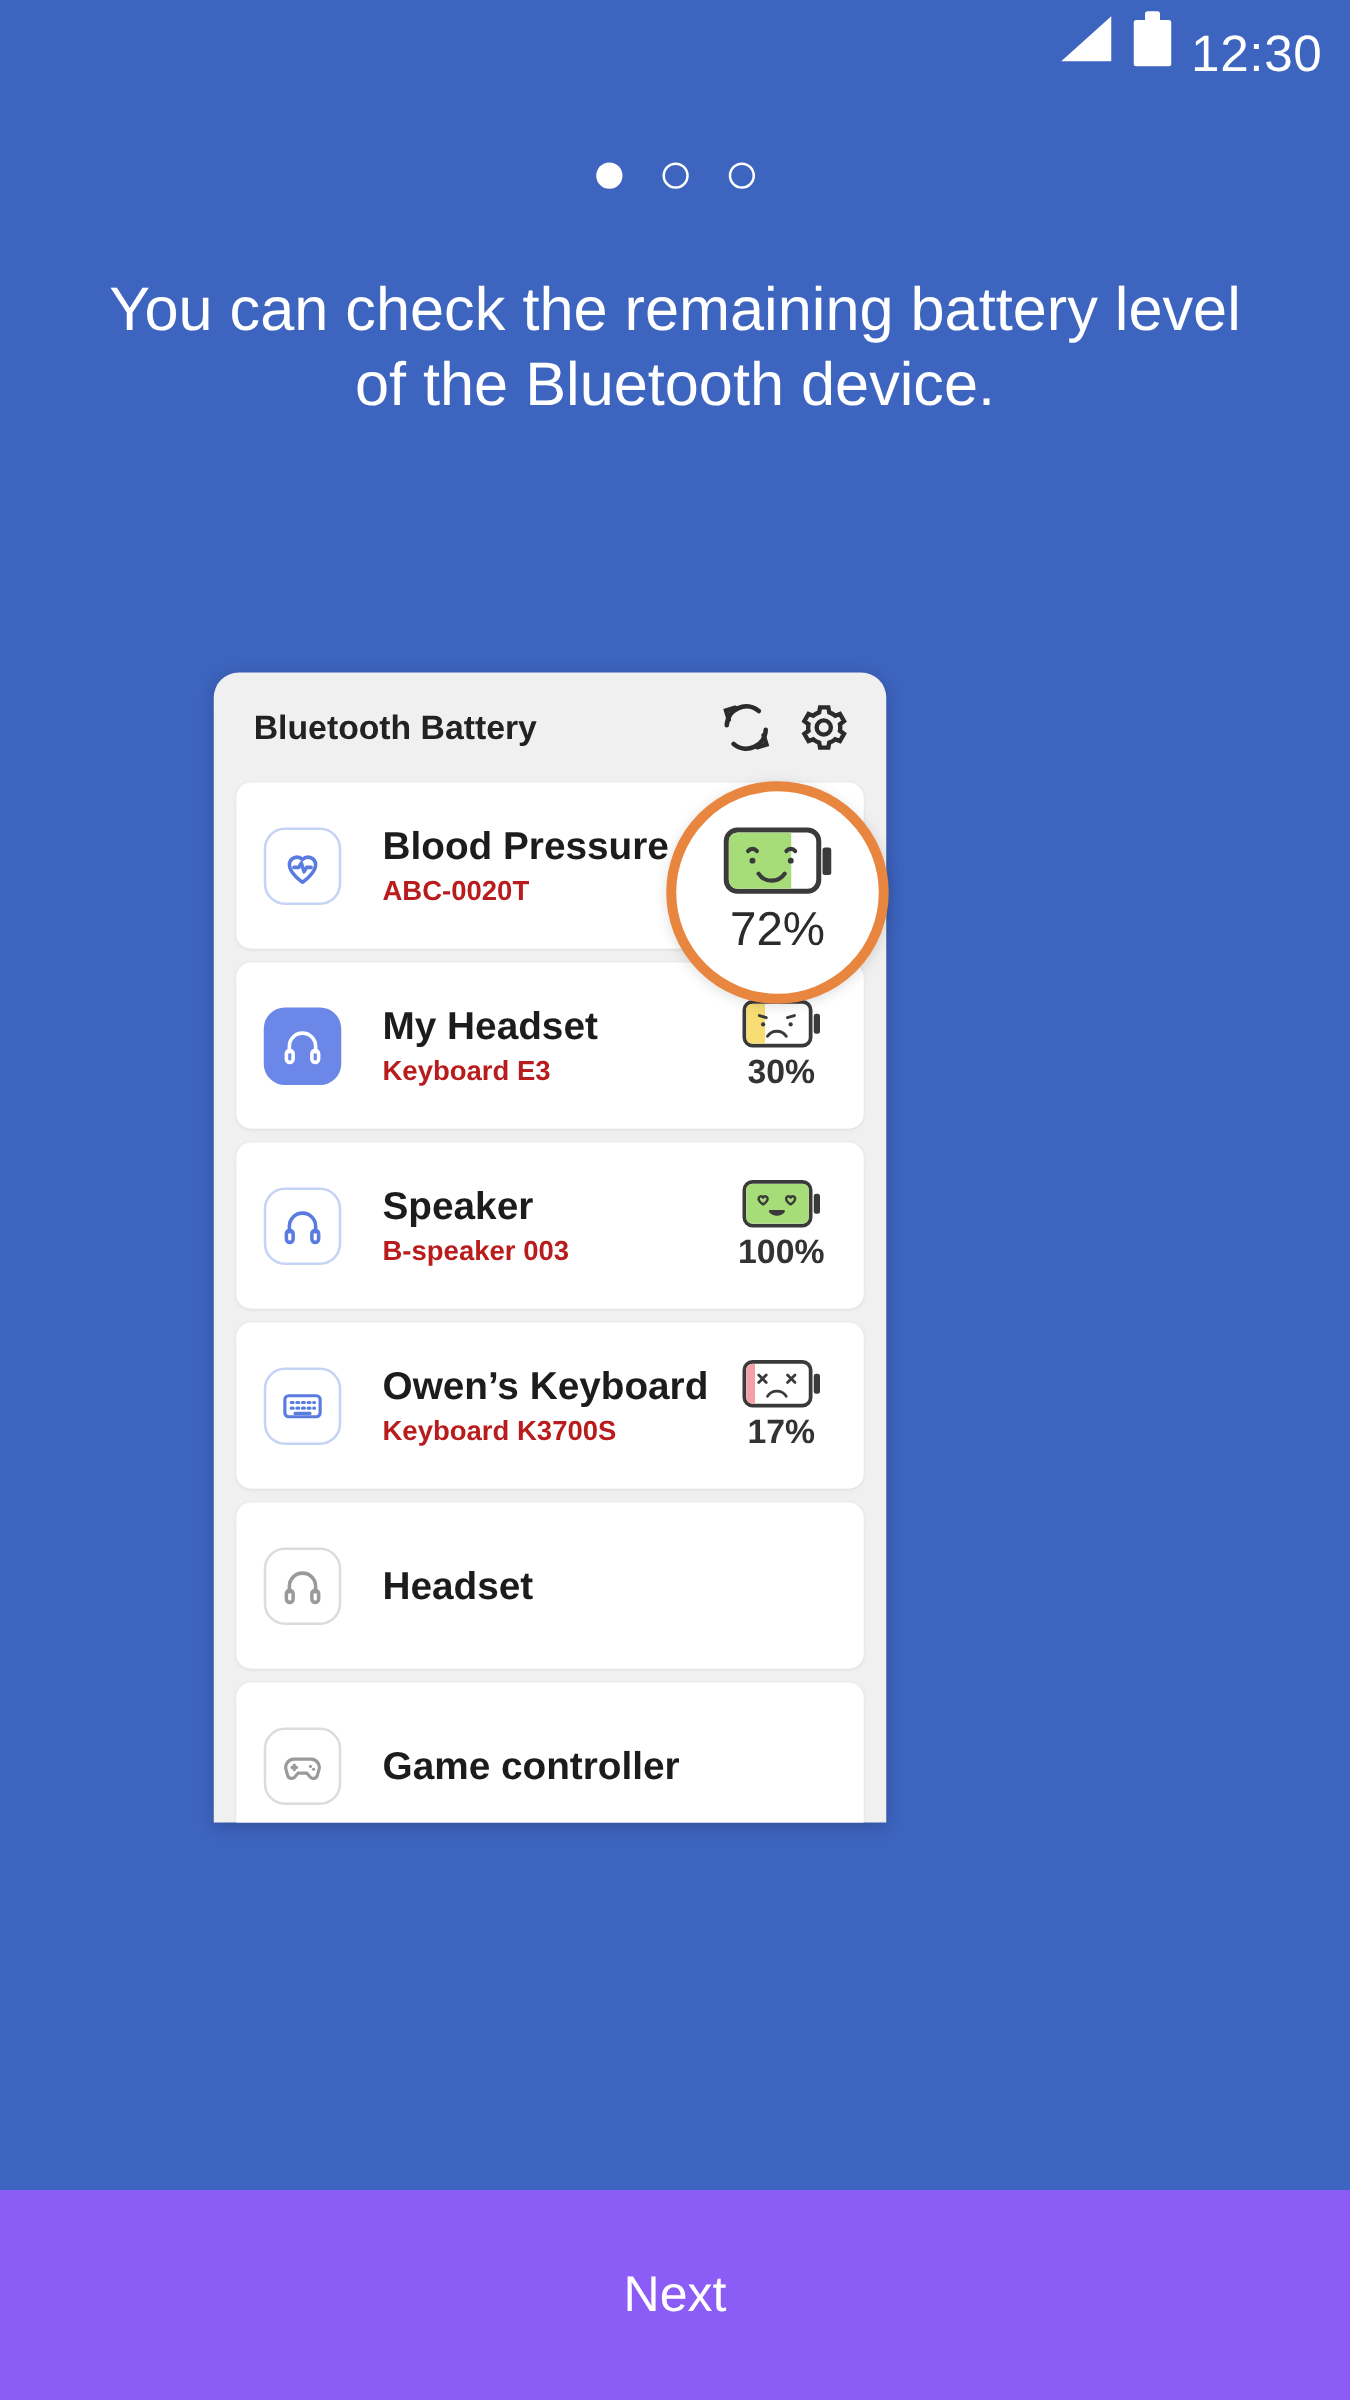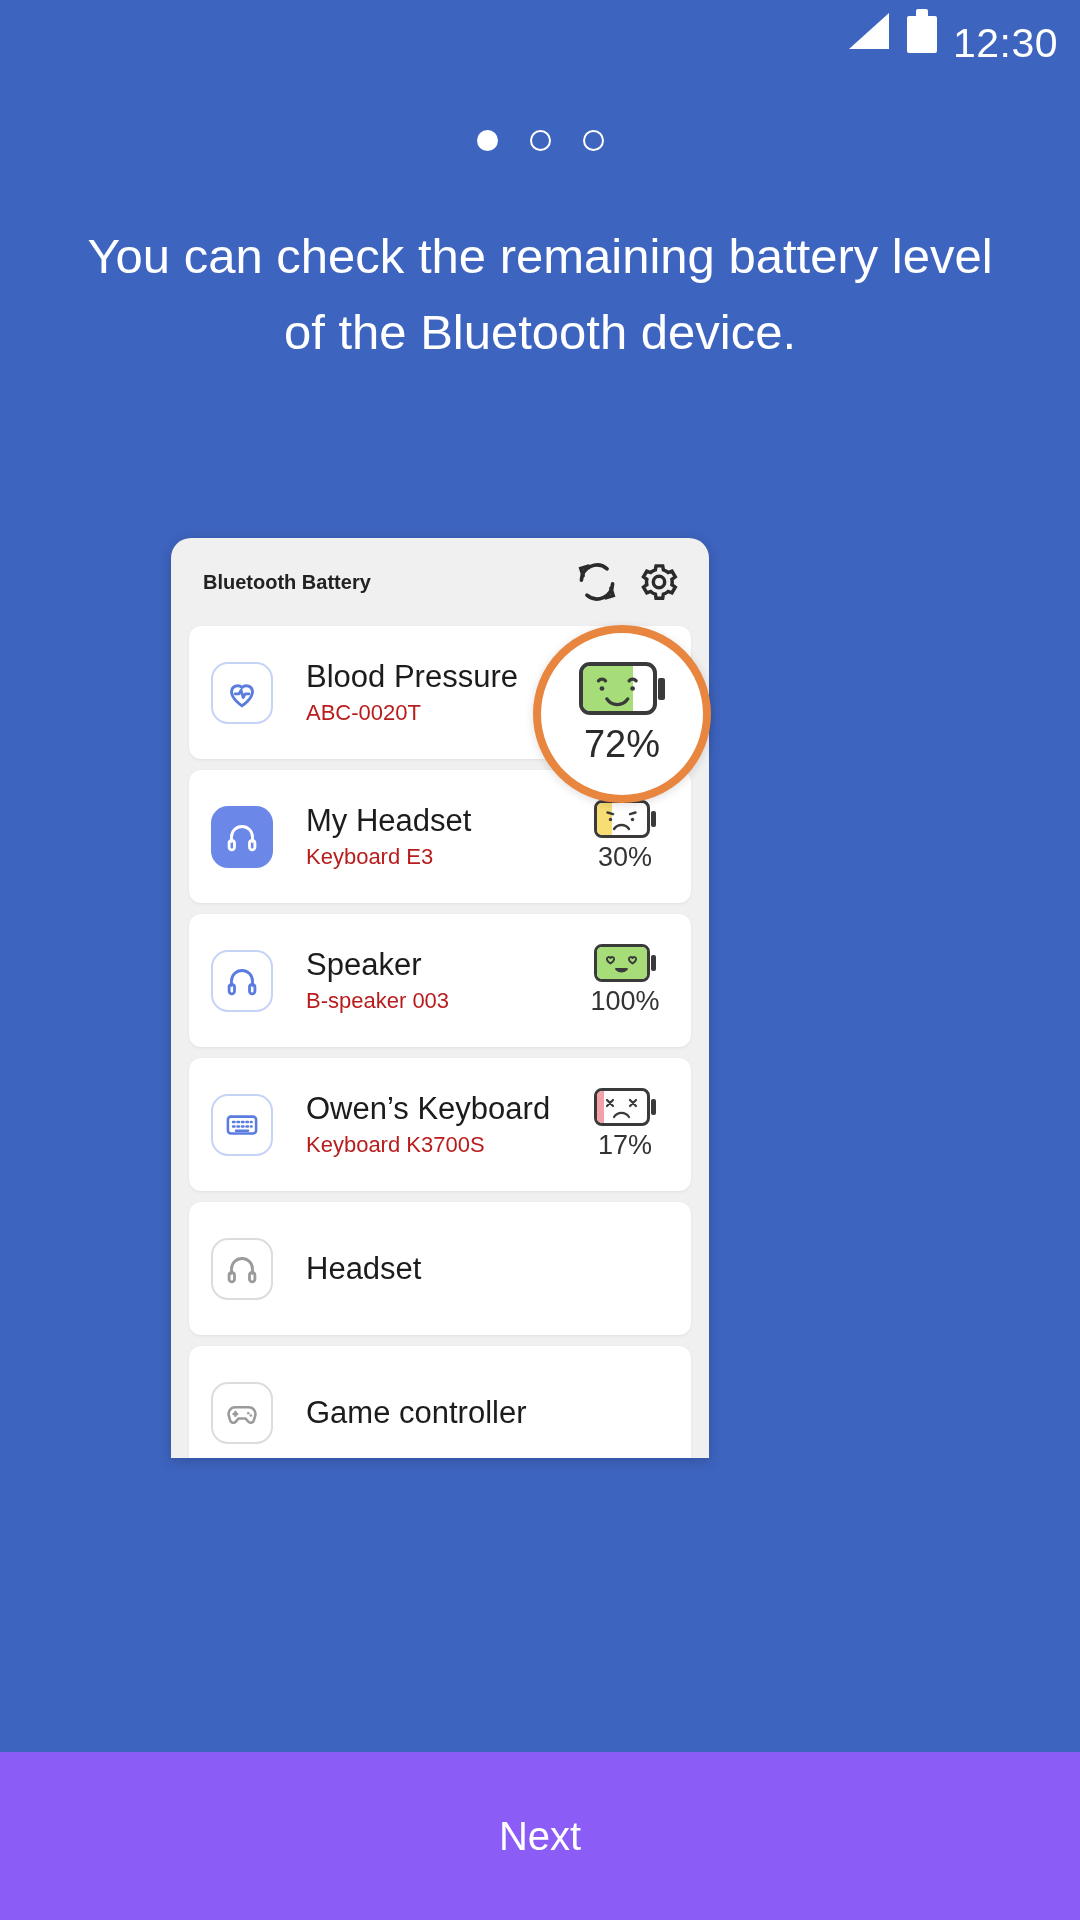--- a/index.html
+++ b/index.html
@@ -27,41 +27,41 @@
     position: absolute; top: 130px; left: 0; right: 0;
     display: flex; justify-content: center; gap: 32px;
   }
   .dot { width: 21px; height: 21px; border-radius: 50%; }
   .dot.active { background: #fff; }
   .dot.idle { border: 2.5px solid #fff; background: transparent; }
 
   
   .headline {
     position: absolute; top: 218px; left: 70px; right: 70px;
-    color: #fff; font-size: 49px; line-height: 76px;
+    color: #fff; font-size: 49px; line-height: 60px;
     text-align: center; font-weight: 400;
   }
 
   
   .card {
     position: absolute; left: 171px; top: 538px;
     width: 538px; height: 920px;
     background: #f0f0f0;
     border-radius: 20px 20px 0 0;
     box-shadow: 0 3px 14px rgba(0,0,0,0.18);
     overflow: hidden;
   }
   .card-header {
     height: 88px; display: flex; align-items: center;
     padding: 0 28px 0 32px; gap: 18px;
   }
-  .card-title { font-size: 20px; font-weight: 700; color: #222; flex: 1; }
+  .card-title { font-size: 27px; font-weight: 700; color: #222; flex: 1; }
   .hdr-ico { width: 44px; height: 44px; display: block; }
 
-  .rows { padding: 0 18px; display: flex; flex-direction: column; gap: 11px; }
+  .rows { padding: 0 18px; display: flex; flex-direction: column; gap: 11px; font-weight: bold; }
   .row {
     background: #fff; border-radius: 12px; height: 133px;
     display: flex; align-items: center; padding: 0 18px 0 22px;
     box-shadow: 0 1px 3px rgba(0,0,0,0.07);
   }
   .dev-ico {
     width: 62px; height: 62px; border-radius: 17px;
     display: flex; align-items: center; justify-content: center;
     flex: 0 0 auto;
   }

